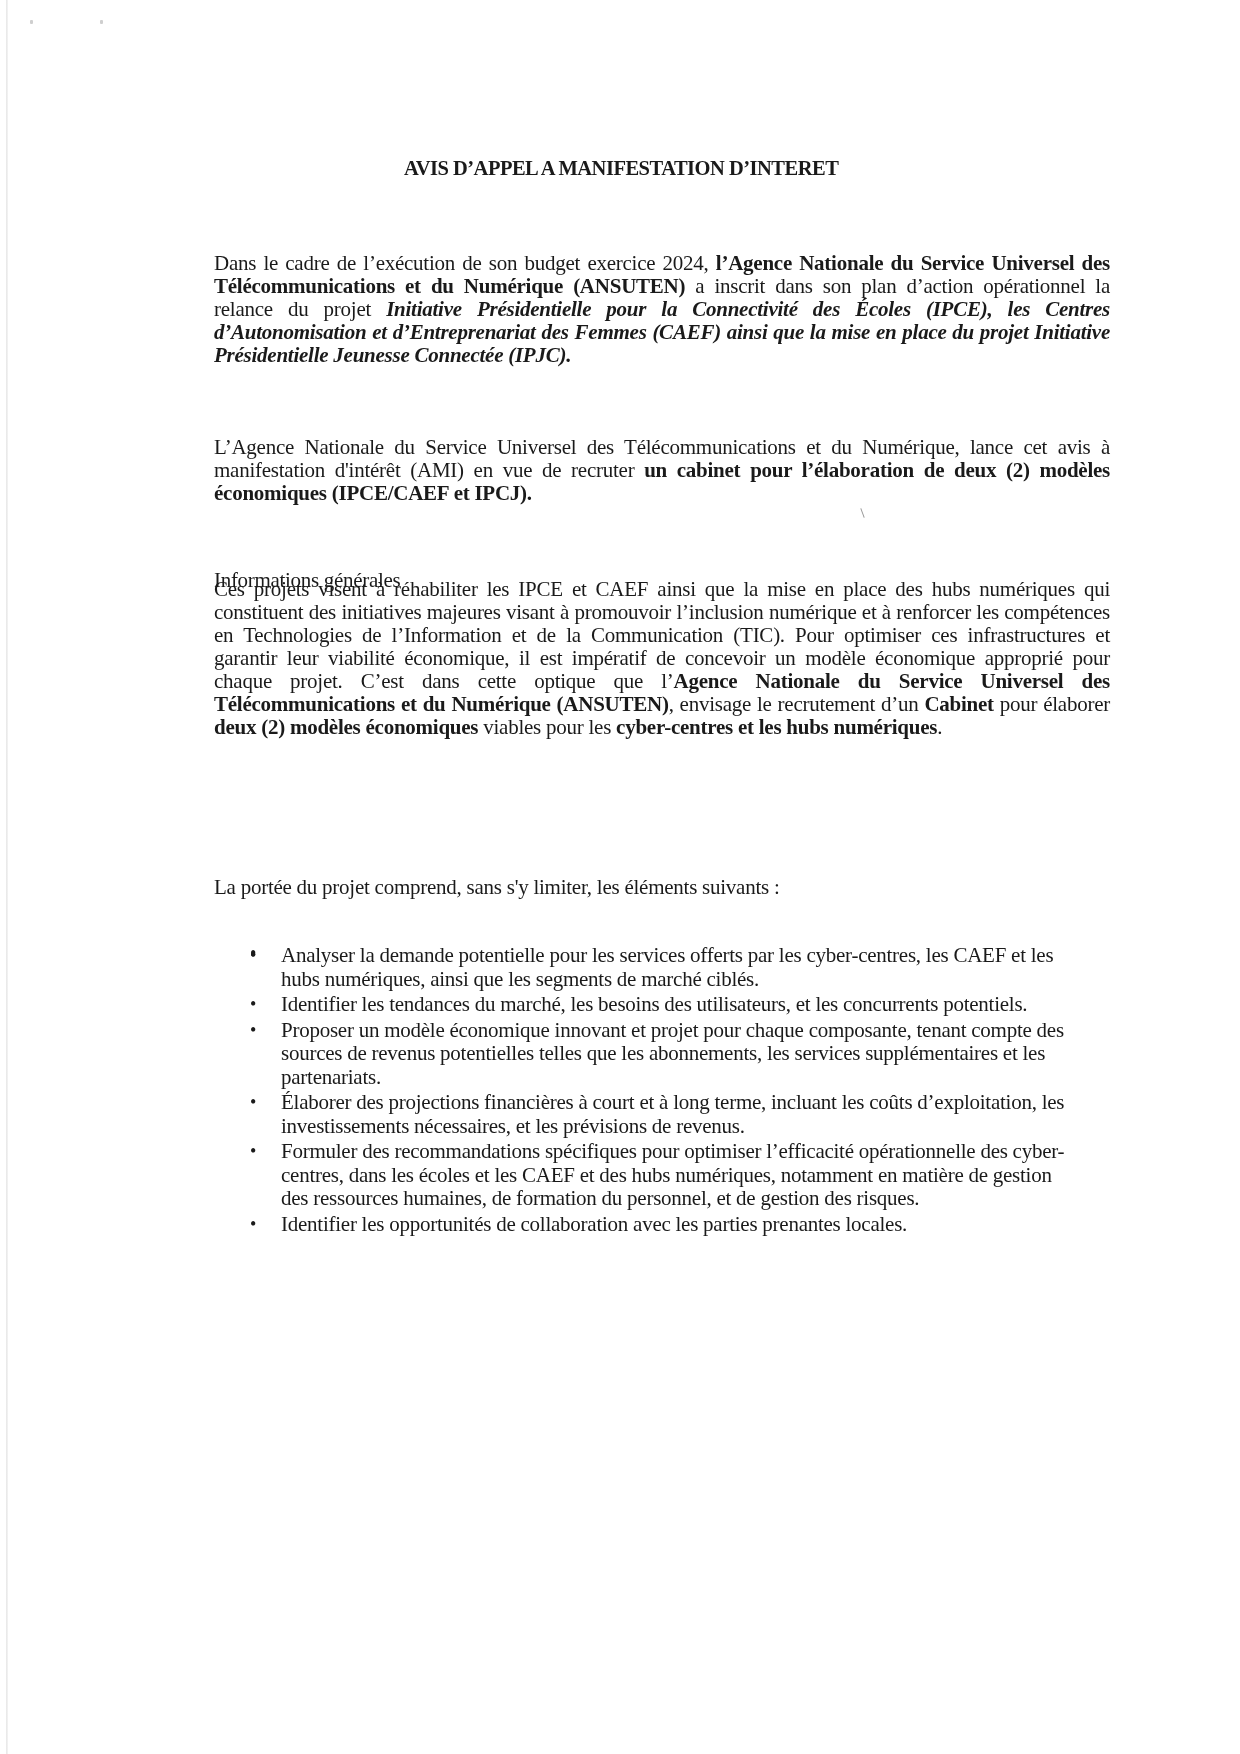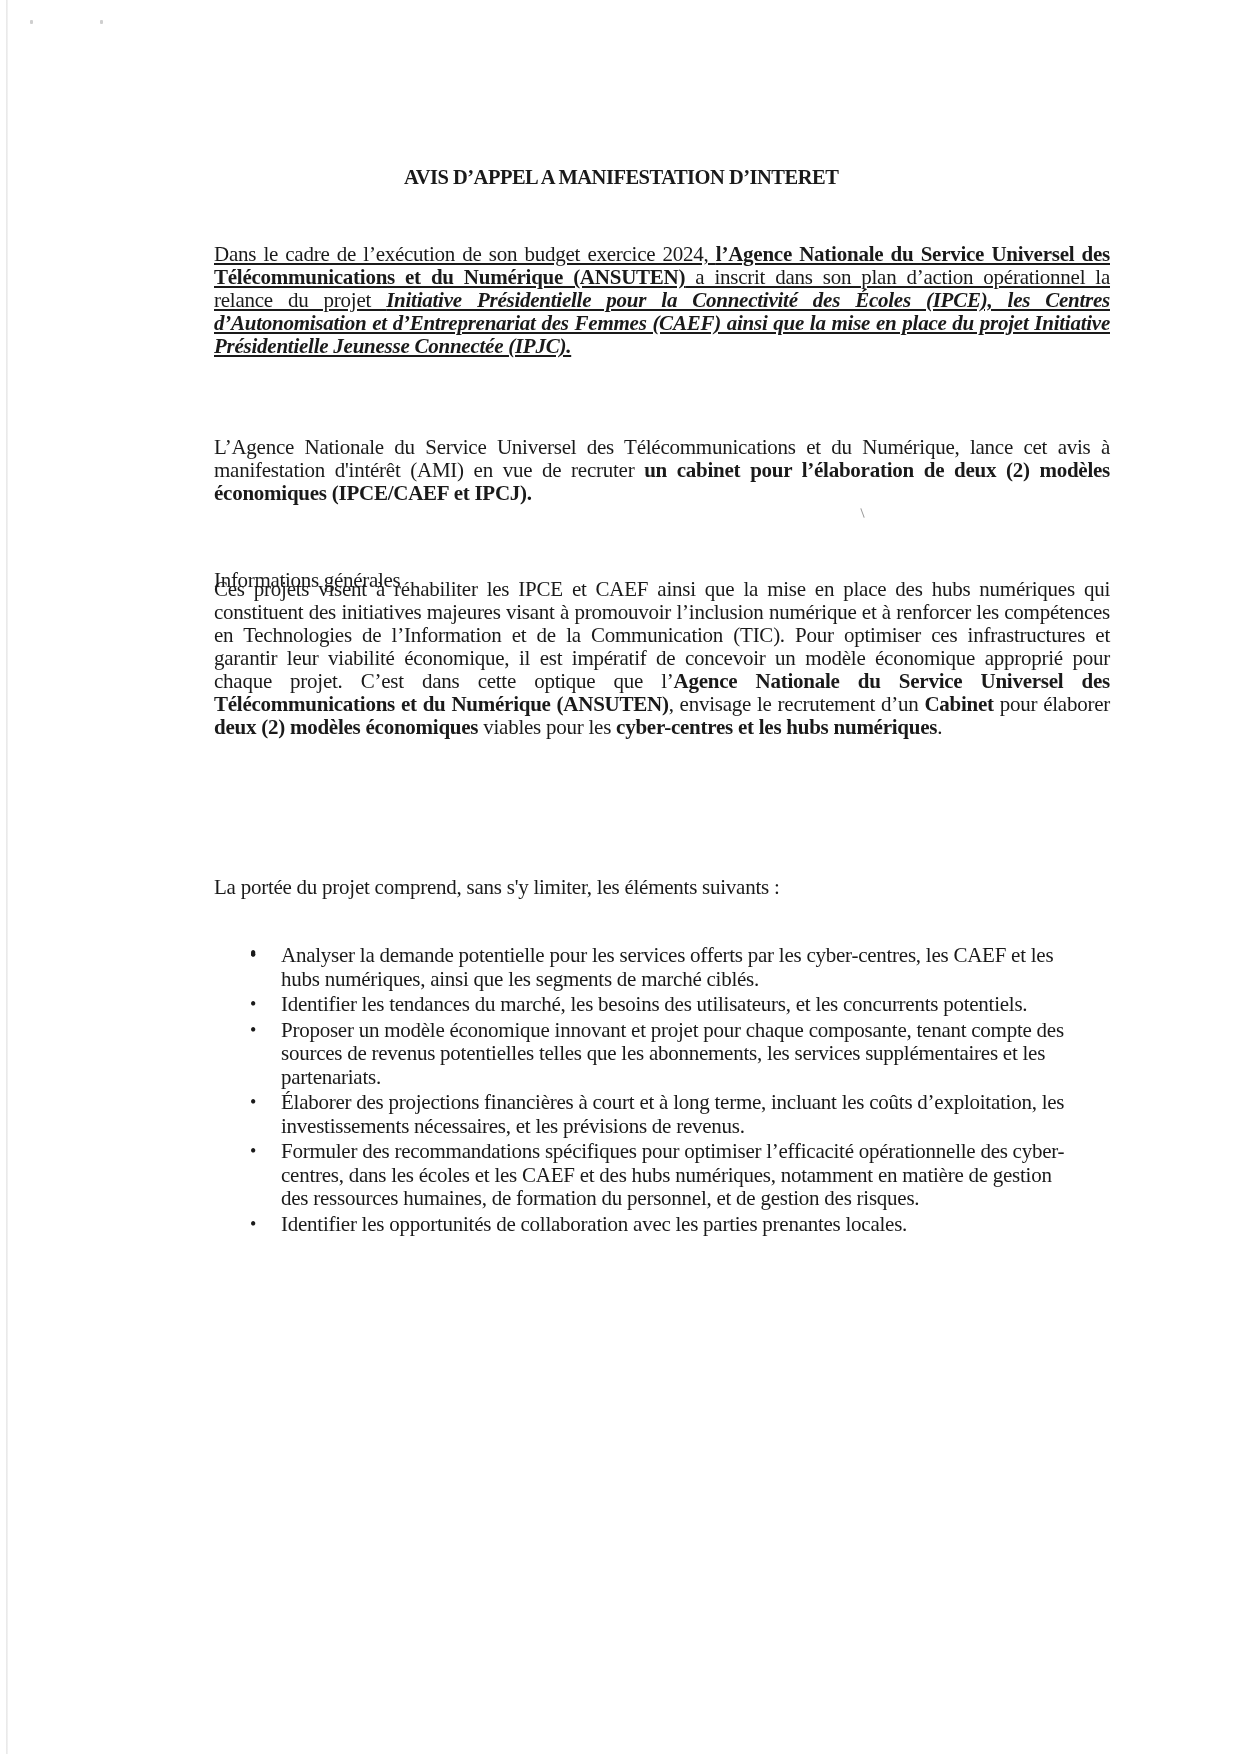--- a/index.html
+++ b/index.html
@@ -10,32 +10,32 @@
     }
     .edge-line {
       position: absolute; left: 6px; top: 0; width: 2px; height: 1754px;
       background: linear-gradient(to right, #e6e6e6, #f4f4f4);
     }
     .speck { position: absolute; width: 3px; height: 4px; background: #cfcfcf; border-radius: 1px; }
     .page {
       position: absolute; left: 214px; top: 0; width: 896px;
     }
     .title {
-      position: absolute; left: 190px; top: 166px; width: 560px;
+      position: absolute; left: 190px; top: 157px; width: 560px;
       font-weight: bold; font-size: 20.5px; letter-spacing: -0.5px;
       white-space: nowrap;
     }
     .para {
       position: absolute; left: 0; width: 896px;
       font-size: 21px; line-height: 23px; text-align: justify;
       letter-spacing: -0.25px;
     }
     .para b { font-weight: bold; }
     .para i { font-style: italic; }
-    .p1 { top: 243px; text-decoration: underline; }
+    .p1 { top: 252px; }
     .p2 { top: 436px; }
     .heading {
       position: absolute; left: 0; top: 568px;
       font-weight: normal; font-size: 21px; letter-spacing: -0.3px;
     }
     .p3 { top: 578px; }
     .p4 { top: 876px; }
     ul.scope {
       position: absolute; left: 0; top: 942px; width: 896px;
       margin: 0; padding: 0; list-style: none;

